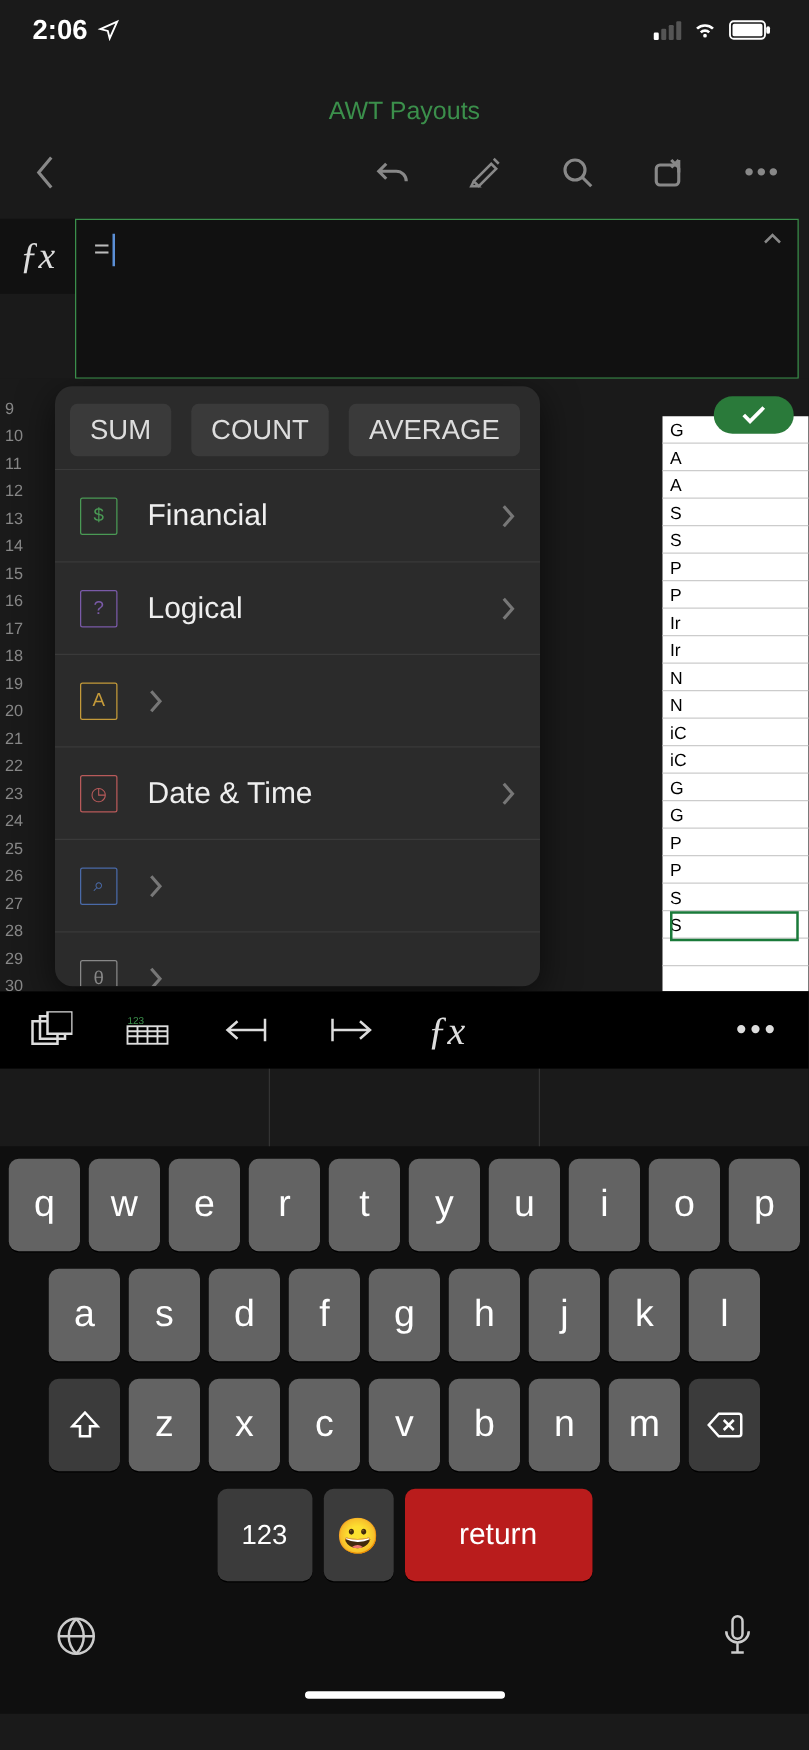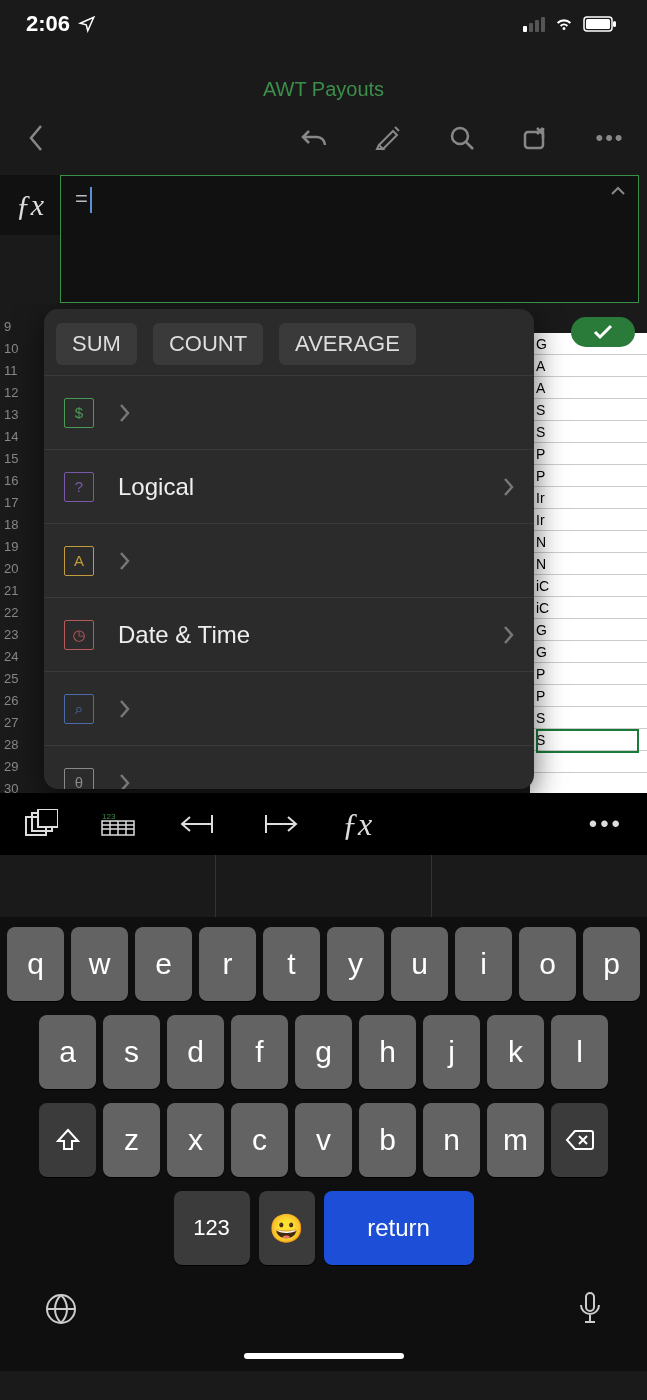--- a/index.html
+++ b/index.html
@@ -32,21 +32,21 @@
   
   .sheet-area { position:relative; height:490px; background:#1a1a1a; overflow:hidden; }
   .row-headers { position:absolute; left:0; top:16px; width:34px; color:#888; font-size:13px; }
   .row-headers div { height:22px; padding-left:4px; }
   .sheet-white { position:absolute; left:530px; right:0; top:30px; bottom:0; background:#fff; }
   .sheet-white .cell { height:22.0px; border-bottom:1px solid #ccc; padding-left:6px; font-size:14px; color:#000; line-height:22px; white-space:nowrap; overflow:hidden;}
   .selected-cell-border{position:absolute;left:536px;right:8px;top:426px;height:24px;border:2px solid #1a7a3a;}
   .confirm-chip { position:absolute; right:12px; top:14px; width:64px; height:30px; border-radius:15px; background:#2a7a3a; display:flex; align-items:center; justify-content:center; color:#fff; }
 
   
-  .popup { position:absolute; left:44px; top:6px; width:490px; height:480px; background:#2b2b2b; border-radius:14px; box-shadow:0 8px 30px rgba(0,0,0,0.6); overflow:hidden; display:flex; flex-direction:column; }
+  .popup { position:absolute; left:44px; top:6px; width:388px; height:480px; background:#2b2b2b; border-radius:14px; box-shadow:0 8px 30px rgba(0,0,0,0.6); overflow:hidden; display:flex; flex-direction:column; }
   .quick-row { display:flex; gap:16px; padding:14px 12px 10px; }
   .quick-btn { background:#3a3a3a; color:#ddd; font-size:22px; padding:8px 16px; border-radius:6px; }
   .cat-list { flex:1; overflow:hidden; }
   .cat-row { display:flex; align-items:center; padding:0 20px; height:74px; border-top:1px solid #3a3a3a; }
   .cat-icon { width:30px; height:30px; margin-right:24px; border:1.5px solid; display:flex; align-items:center; justify-content:center; font-size:15px; border-radius:2px;}
   .cat-label { flex:1; font-size:24px; color:#eee; }
   .cat-chevron { color:#777; font-size:22px; }
 
   
   .accessory { height:62px; background:#000; display:flex; align-items:center; padding:0 24px; gap:42px; color:#ddd; }
@@ -64,21 +64,21 @@
   .key { height:74px; background:#636363; border-radius:8px; color:#fff; font-size:30px; display:flex; align-items:center; justify-content:center; box-shadow: 0 1px 0 #000; }
   .krow.r1 .key { width:57px; }
   .krow.r2 .key { width:57px; }
   .krow.r2 { padding:0 32px; }
   .krow.r3 .key { width:57px; }
   .key.fn { background:#3b3b3b; width:76px; }
   .krow.r4 .key { }
   .key.k123{background:#3b3b3b;width:76px;font-size:22px;}
   .key.emoji{background:#3b3b3b;width:56px;font-size:28px;}
   .key.space{flex:1;background:#636363;font-size:24px;}
-  .key.return{background:#1d4ed8;width:150px;font-size:24px;}
+  .key.return{background:#b91c1c;width:150px;font-size:24px;}
 
   .kb-footer{height:76px;display:flex;align-items:center;justify-content:space-between;padding:0 44px;background:#0f0f0f;color:#ccc;}
   .home-ind{height:24px;display:flex;justify-content:center;align-items:flex-start;background:#0f0f0f;}
   .home-ind div{width:160px;height:6px;background:#fff;border-radius:3px;margin-top:6px;}
 
   svg{display:block;}
 </style>
 </head>
 <body>
 
@@ -217,20 +217,21 @@
 
   <div class="popup">
     <div class="quick-row">
       <div class="quick-btn">SUM</div>
       <div class="quick-btn">COUNT</div>
       <div class="quick-btn">AVERAGE</div>
     </div>
     <div class="cat-list" id="cat-list">
         <div class="cat-row">
           <div class="cat-icon" style="border-color:#4a9a55;color:#4a9a55">$</div>
+    <div class="cat-label">Financial</div>
     <div class="cat-chevron">
       <svg width="12" height="20" viewBox="0 0 12 20" fill="none" stroke="#777" stroke-width="2.5">
               <path d="M3 2l7 8-7 8"></path>
             </svg>
     </div>
         </div>
         <div class="cat-row">
           <div class="cat-icon" style="border-color:#7a5aa8;color:#7a5aa8">?</div>
     <div class="cat-label">Logical</div>
     <div class="cat-chevron">

